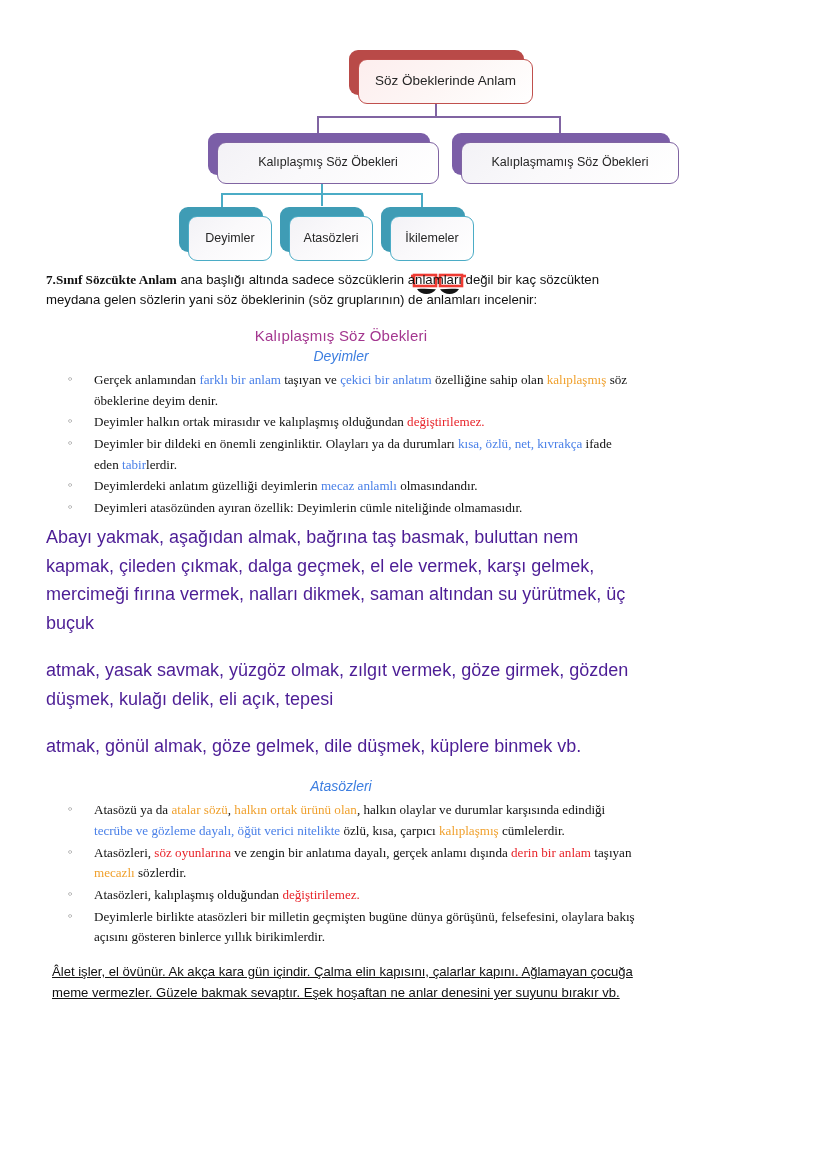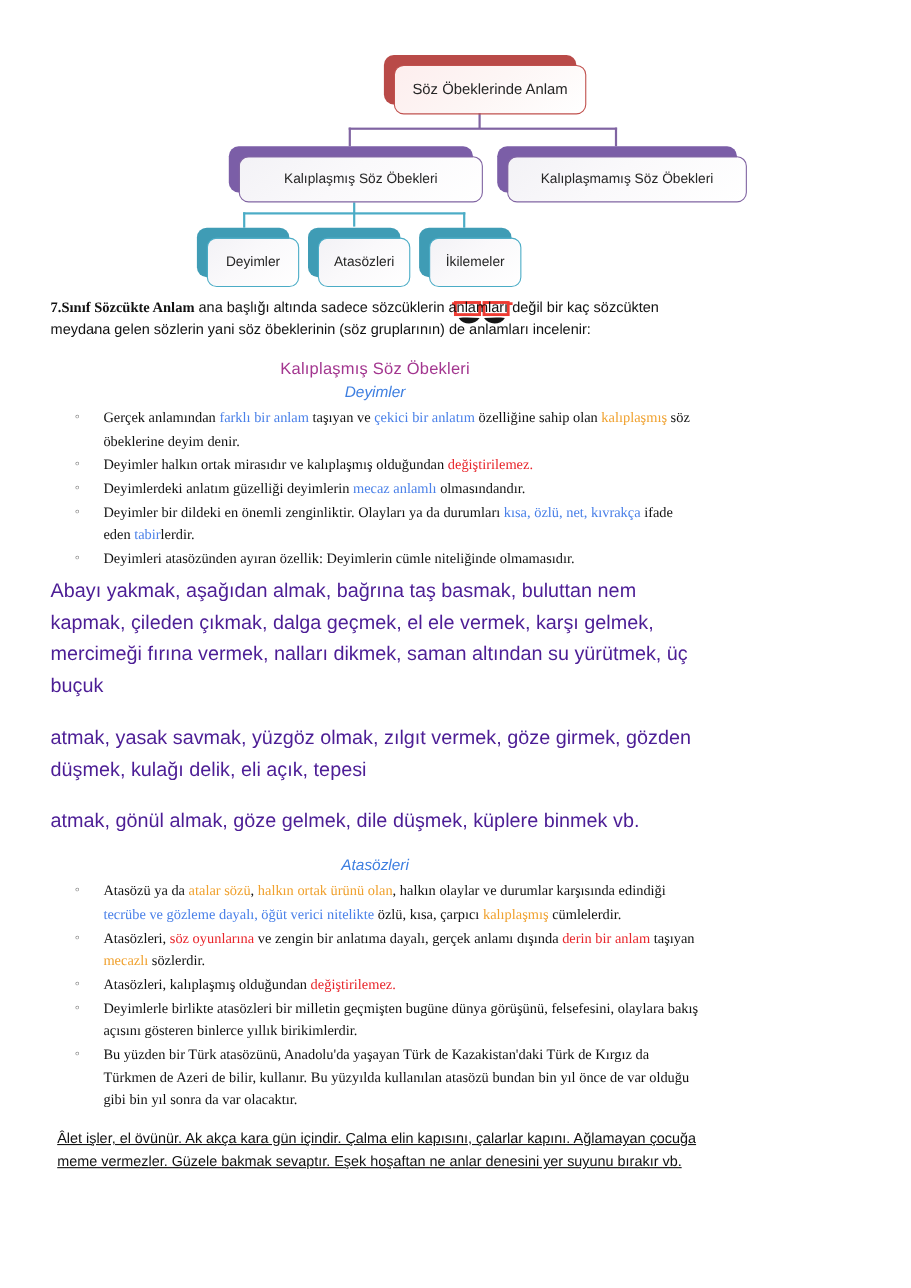--- a/index.html
+++ b/index.html
@@ -255,35 +255,34 @@
 
     <p class="intro"><span class="serif-bold">7.Sınıf Sözcükte Anlam</span><span> ana başlığı altında sadece sözcüklerin anlamları değil bir kaç sözcükten meydana gelen sözlerin yani söz öbeklerinin (söz gruplarının) de anlamları incelenir:</span></p>
 
     <h2 class="section-title" style="color: rgb(163, 54, 143);">Kalıplaşmış Söz Öbekleri</h2>
 
     <h3 class="sub-title" style="color: rgb(61, 126, 224);">Deyimler</h3>
 
     <ul class="bullets">
         <li><span>Gerçek anlamından </span><span class="c-blue">farklı bir anlam</span><span> taşıyan ve </span><span class="c-blue">çekici bir anlatım</span><span> özelliğine sahip olan  </span><span class="c-orange">kalıplaşmış</span><span> söz öbeklerine deyim denir.</span></li>
         <li><span>Deyimler halkın ortak mirasıdır ve kalıplaşmış olduğundan </span><span class="c-red">değiştirilemez.</span></li>
+        <li><span>Deyimler bir dildeki en önemli zenginliktir. Olayları ya da durumları </span><span class="c-blue">kısa, özlü, net, kıvrakça</span><span> ifade eden </span><span class="c-blue">tabir</span><span>lerdir.</span></li>
         <li><span>Deyimlerdeki anlatım güzelliği deyimlerin </span><span class="c-blue">mecaz anlamlı</span><span> olmasındandır.</span></li>
-        <li><span>Deyimler bir dildeki en önemli zenginliktir. Olayları ya da durumları </span><span class="c-blue">kısa, özlü, net, kıvrakça</span><span> ifade eden </span><span class="c-blue">tabir</span><span>lerdir.</span></li>
         <li><span>Deyimleri atasözünden ayıran özellik: Deyimlerin cümle niteliğinde olmamasıdır.</span></li>
       </ul>
 
     <p class="plain">Abayı yakmak, aşağıdan almak, bağrına taş basmak, buluttan nem kapmak, çileden çıkmak, dalga geçmek, el ele vermek, karşı gelmek, mercimeği fırına vermek, nalları dikmek, saman altından su yürütmek, üç buçuk</p>
     <p class="plain">atmak, yasak savmak, yüzgöz olmak, zılgıt vermek, göze girmek, gözden düşmek, kulağı delik, eli açık, tepesi</p>
     <p class="plain">atmak, gönül almak, göze gelmek, dile düşmek, küplere binmek vb.</p>
 
     <h3 class="sub-title" style="color: rgb(61, 126, 224);">Atasözleri</h3>
 
     <ul class="bullets">
         <li><span>Atasözü ya da </span><span class="c-orange">atalar sözü</span><span>, </span><span class="c-orange">halkın ortak ürünü olan</span><span>, halkın olaylar ve durumlar karşısında edindiği </span><span class="c-blue">tecrübe ve gözleme dayalı, öğüt verici nitelikte</span><span> özlü, kısa, çarpıcı </span><span class="c-orange">kalıplaşmış</span><span> cümlelerdir.</span></li>
         <li><span>Atasözleri,  </span><span class="c-red">söz oyunlarına</span><span> ve zengin bir anlatıma dayalı, gerçek anlamı dışında </span><span class="c-red">derin bir anlam</span><span> taşıyan </span><span class="c-orange">mecazlı</span><span> sözlerdir.</span></li>
         <li><span>Atasözleri, kalıplaşmış olduğundan </span><span class="c-red">değiştirilemez.</span></li>
         <li><span>Deyimlerle birlikte atasözleri bir milletin geçmişten bugüne dünya görüşünü, felsefesini, olaylara bakış açısını gösteren binlerce yıllık birikimlerdir.</span></li>
-        <li><span>Bu yüzden bir Türk atasözünü, Anadolu'da yaşayan Türk de Kazakistan'daki Türk de Kırgız da Türkmen de Azeri de bilir, kullanır. Bu yüzyılda kullanılan atasözü bundan bin yıl önce de var olduğu gibi bin yıl sonra da var olacaktır.</span></li>
       </ul>
 
     <p class="closing"> Âlet işler, el övünür. Ak akça kara gün içindir. Çalma elin kapısını, çalarlar kapını. Ağlamayan çocuğa meme vermezler. Güzele bakmak sevaptır. Eşek hoşaftan ne anlar denesini yer suyunu bırakır vb.</p>
 
   </div>
 </div>
 
 </body></html>

